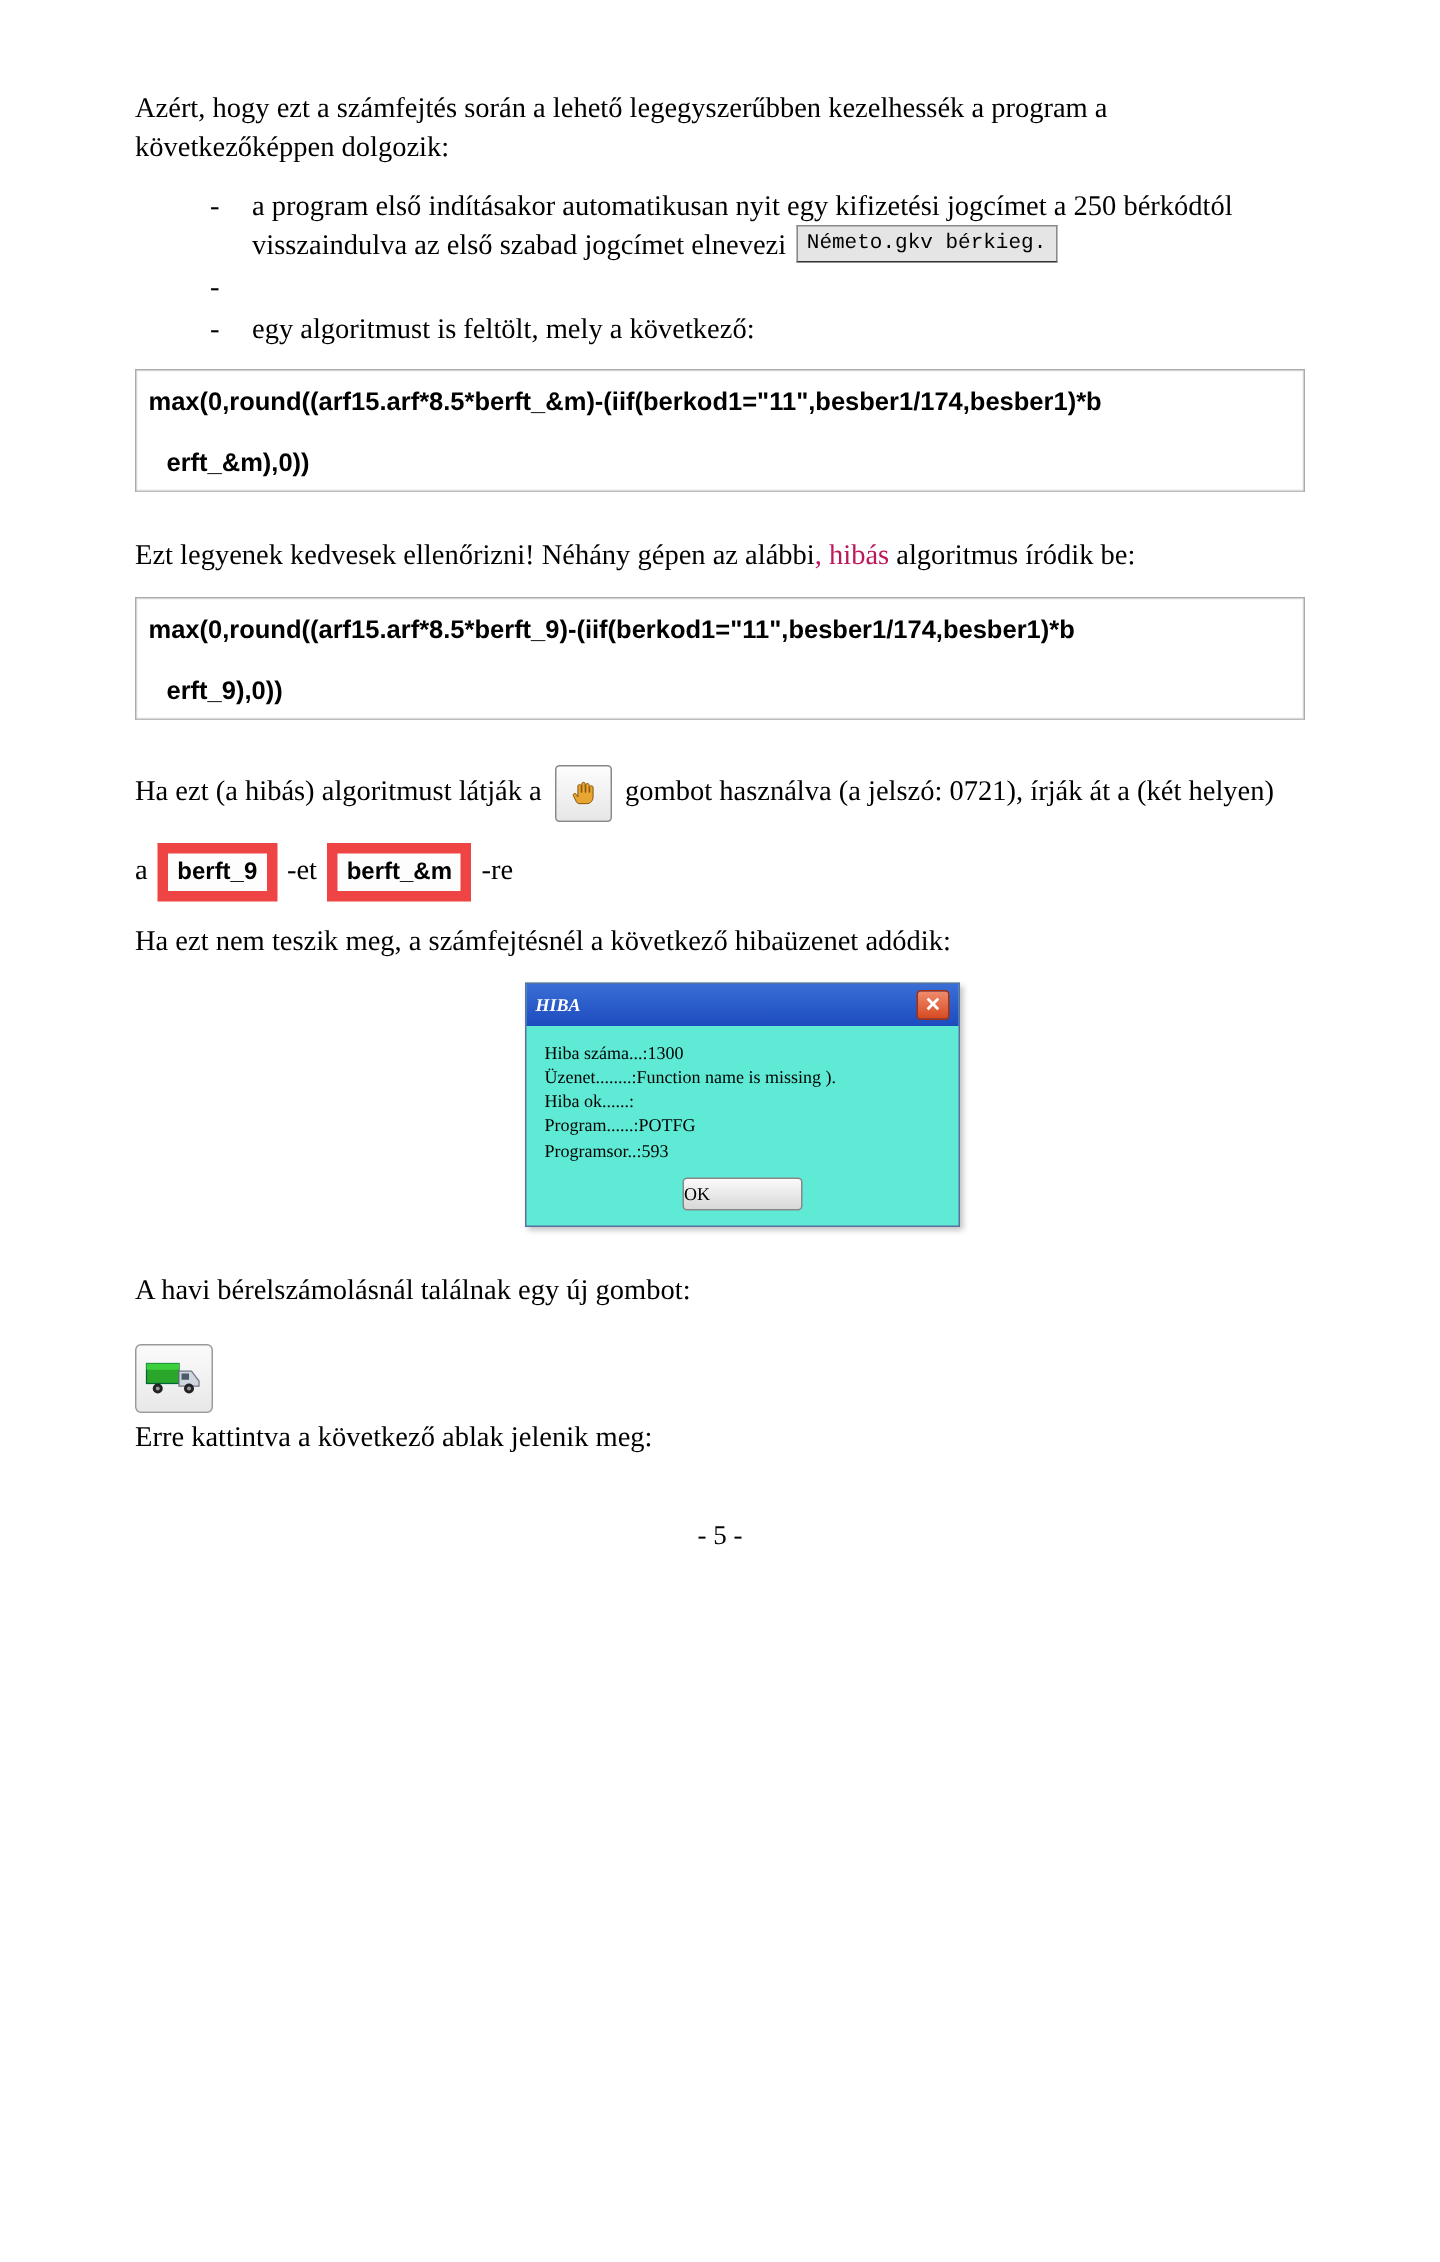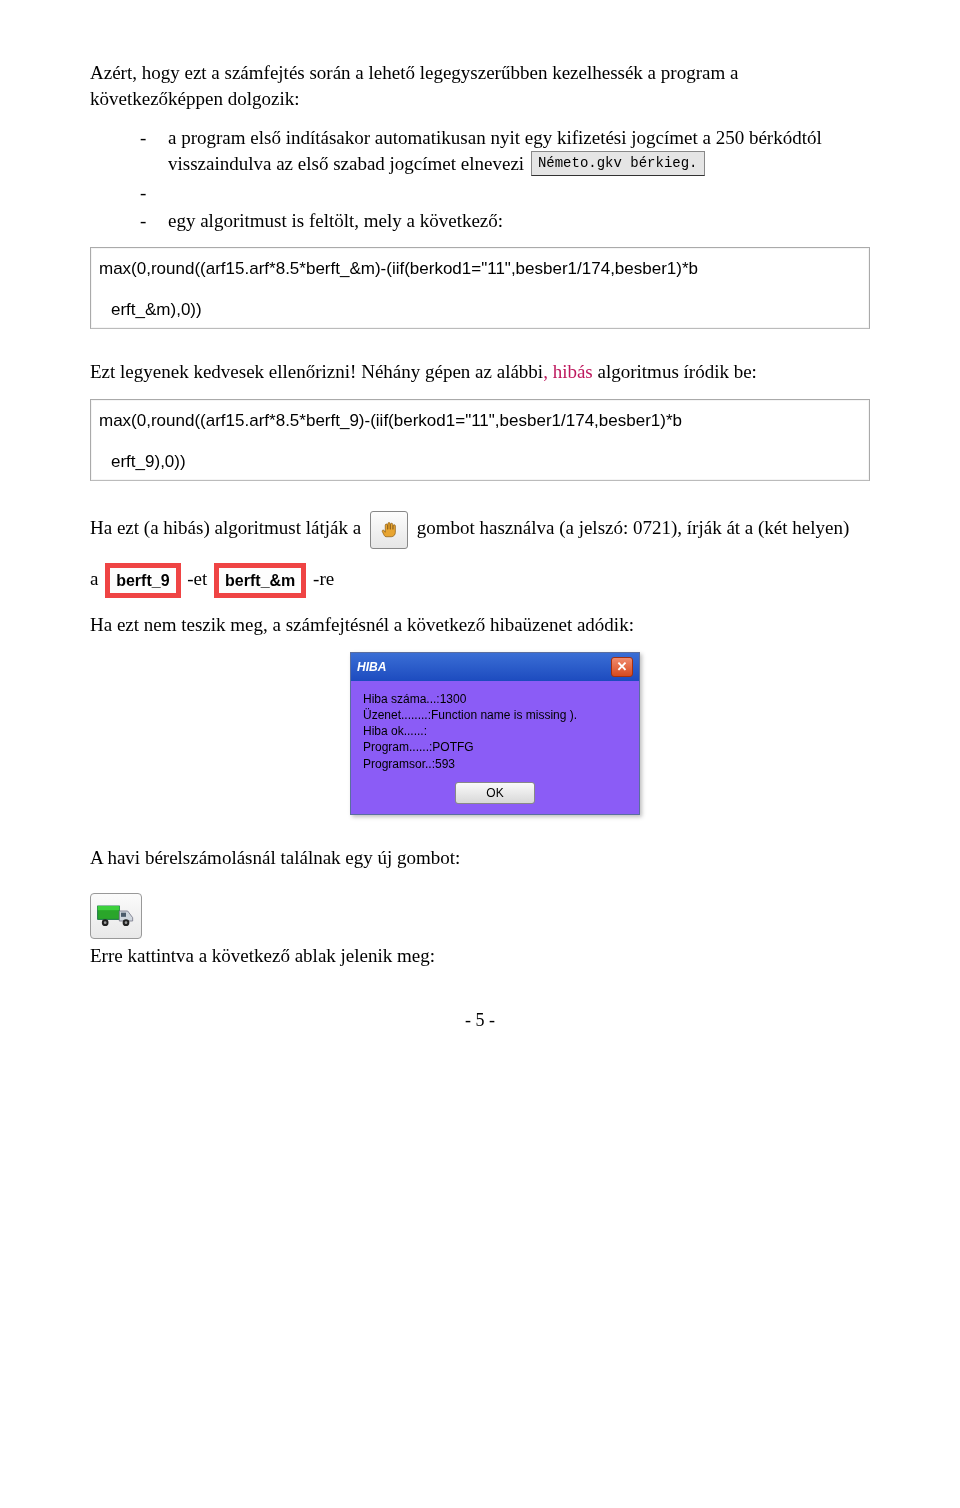--- a/index.html
+++ b/index.html
@@ -35,37 +35,37 @@
     margin: 0 2px;
     position: relative;
     top: -2px;
   }
   .formula-box {
     border: 1px solid #aaa;
     border-bottom: 1px solid #bbb;
     background: #fff;
     font-family: Arial, sans-serif;
     font-size: 17px;
-    font-weight: normal;
+    font-weight: bold;
     padding: 10px 8px 6px 8px;
     margin: 6px 0;
     box-shadow: inset 0 0 0 1px #f5f5f5;
   }
   .formula-line2 {
     display:block;
     margin-top: 18px;
     margin-left: 12px;
   }
   .red { color: #be185d; }
   .small-embed {
     display: inline-flex;
     align-items: center;
     vertical-align: middle;
     background: #fdfdfd;
-    border: 5px solid #ef4444;
+    border: 7px solid #ef4444;
     font-family: Arial, sans-serif;
     font-size: 16px;
     font-weight: bold;
     padding: 2px 6px;
     margin: 0 2px;
   }
   .hand-btn {
     display: inline-flex;
     align-items: center;
     justify-content: center;
@@ -75,22 +75,22 @@
     border: 1px solid #888;
     background: linear-gradient(#fdfdfd,#e6e6e6);
     border-radius: 3px;
     margin: 0 4px;
   }
   .hand-btn svg { width: 18px; height: 18px; }
   .dialog {
     width: 288px;
     margin: 14px auto 14px 260px;
     border: 1px solid #5a6ea0;
-    background: #8b5cf6;
-    font-family: Liberation Sans, sans-serif;
+    background: #5eead4;
+    font-family: Liberation Serif, serif;
     font-size: 12px;
     box-shadow: 2px 2px 4px rgba(0,0,0,0.25);
   }
   .titlebar {
     display: flex;
     align-items: center;
     justify-content: space-between;
     background: linear-gradient(#3a6ed5,#1d4bbf);
     color: #fff;
     font-weight: bold;
@@ -115,21 +115,21 @@
   .dialog-body {
     padding: 10px 12px 10px 12px;
     color: #000;
     line-height: 1.35;
   }
   .ok-btn {
     display: block;
     margin: 10px auto 0 auto;
     padding: 2px 0;
     width: 78px;
-    text-align: center;
+    text-align: left;
     border: 1px solid #888;
     background: linear-gradient(#fafafa,#d8d8d8);
     border-radius: 3px;
     font-size: 12px;
   }
   .truck-btn {
     display: inline-flex;
     align-items: center;
     justify-content: center;
     width: 50px;

